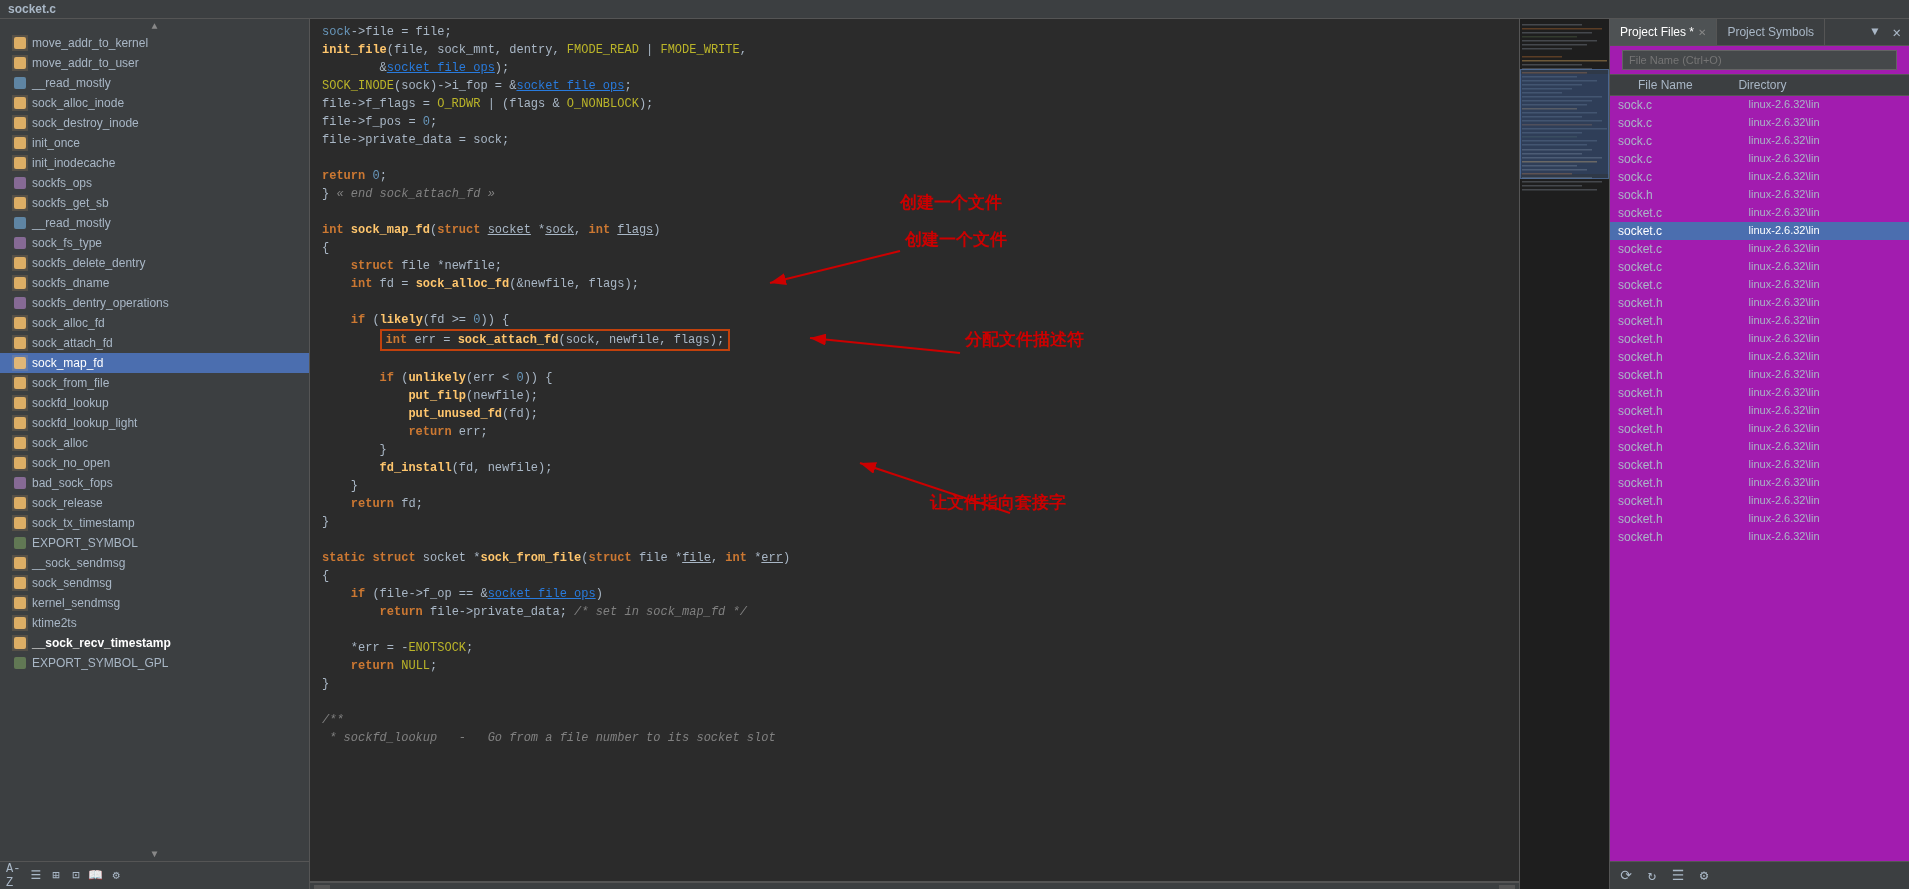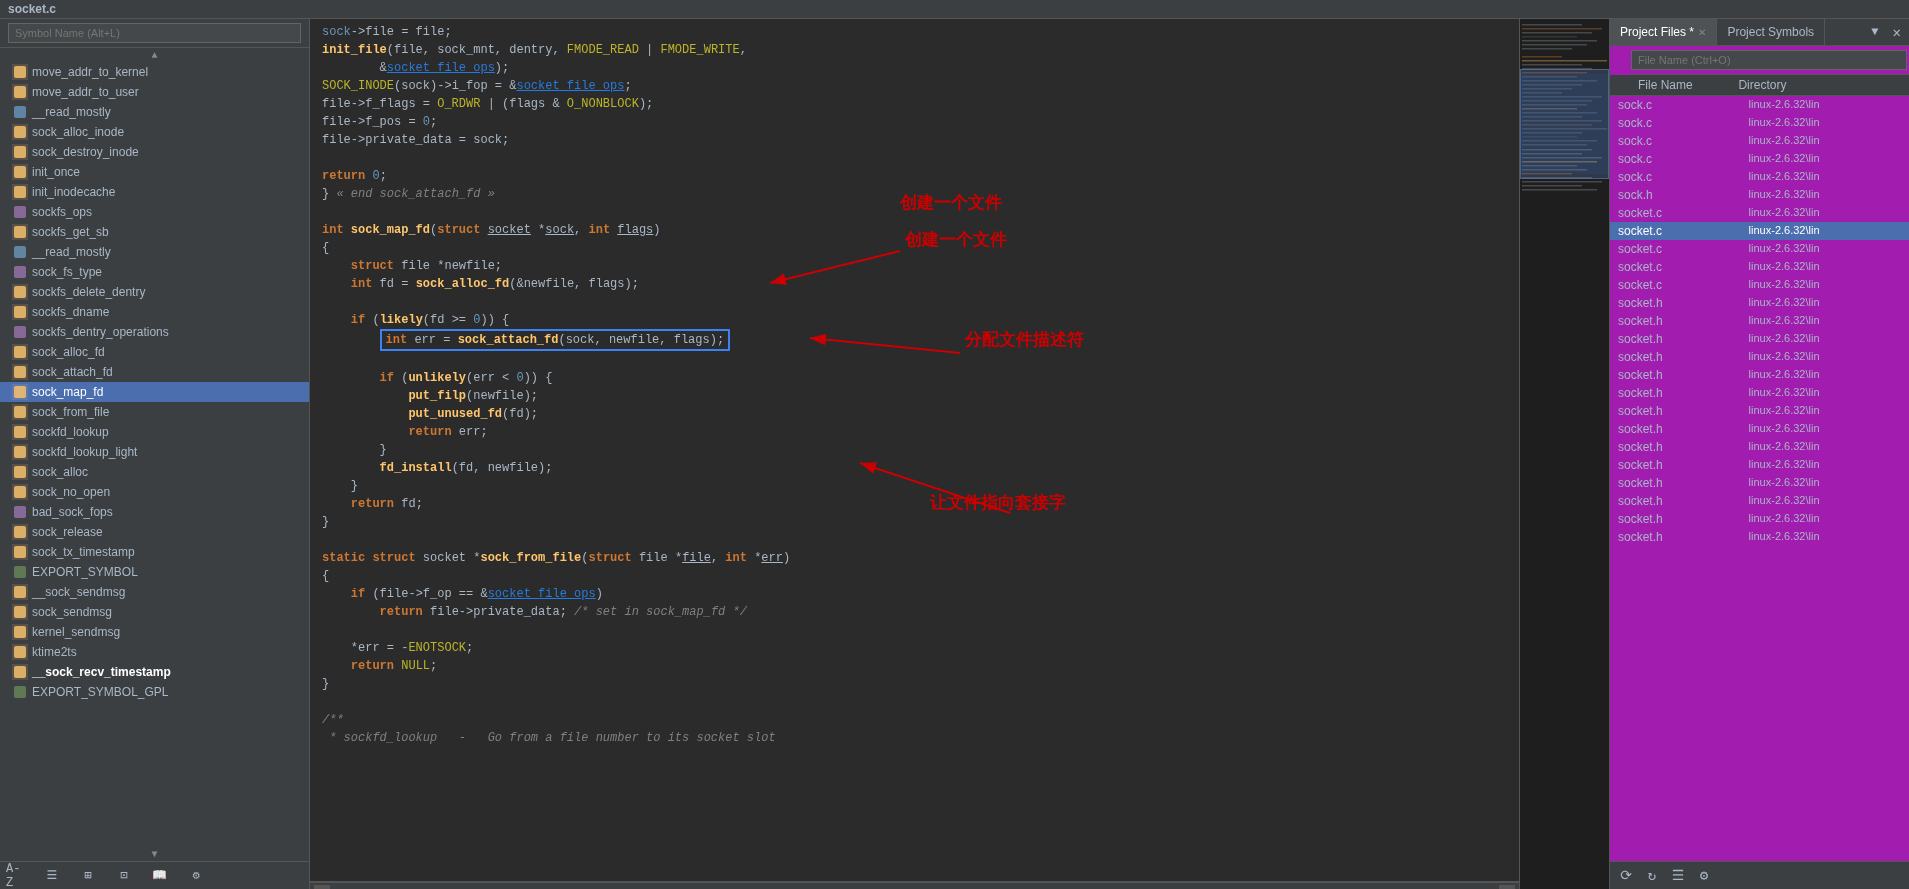--- a/index.html
+++ b/index.html
@@ -50,62 +50,59 @@
     #minimap { width: 90px; background: #2b2b2b; border-left: 1px solid #555; overflow: hidden; position: relative; }
 
     
     #right-panel { width: 300px; background: #a21caf; border-left: 1px solid #555; display: flex; flex-direction: column; overflow: hidden; }
     #right-panel-tabs { display: flex; align-items: center; background: #3c3f41; border-bottom: 1px solid #555; }
     .rp-tab { padding: 6px 10px; font-size: 12px; font-family: sans-serif; color: #a9b7c6; cursor: pointer; border-right: 1px solid #555; display: flex; align-items: center; gap: 4px; }
     .rp-tab.active { background: #4e5254; color: #ffffff; }
     .rp-tab-close { color: #888; font-size: 10px; cursor: pointer; }
     #rp-dropdown { margin-left: auto; padding: 4px 6px; cursor: pointer; color: #a9b7c6; }
     #rp-close { padding: 4px 8px; cursor: pointer; color: #a9b7c6; font-size: 14px; }
-    #right-search { padding: 4px 2px; border-bottom: 1px solid #555; margin-left: 19px; }
+    #right-search { padding: 4px 12px; border-bottom: 1px solid #555; }
     #right-search input { width: 100%; background: #45484a; border: 1px solid #646464; color: #a9b7c6; padding: 3px 6px; font-size: 11px; font-family: sans-serif; outline: none; }
     #file-list-header { display: flex; padding: 3px 8px; background: #3c3f41; border-bottom: 1px solid #555; font-family: sans-serif; font-size: 12px; color: #a9b7c6; }
     #file-list-header .col-name { flex: 1; margin-left: 20px; }
     #file-list-header .col-dir { flex: 1.5; }
     #file-list { flex: 1; overflow-y: auto; }
     #file-list::-webkit-scrollbar { width: 8px; }
     #file-list::-webkit-scrollbar-track { background: #3c3f41; }
     #file-list::-webkit-scrollbar-thumb { background: #666; }
     .file-row { display: flex; padding: 2px 8px; font-family: sans-serif; font-size: 12px; cursor: pointer; gap: 29px; }
     .file-row.selected { background: #4b6eaf; color: #fff; }
     .file-row .col-name { flex: 1; color: #a9b7c6; }
     .file-row.selected .col-name { color: #fff; }
     .file-row .col-dir { flex: 1.5; color: #a9b7c6; font-size: 11px; }
     .file-row.selected .col-dir { color: #fff; }
 
     #rp-bottom-bar { height: 28px; background: #3c3f41; border-top: 1px solid #555; display: flex; align-items: center; padding: 0 6px; gap: 6px; }
     .rp-bottom-icon { width: 20px; height: 20px; display: flex; align-items: center; justify-content: center; cursor: pointer; color: #a9b7c6; font-size: 14px; }
 
     
-    #sidebar-bottom { height: 28px; background: #3c3f41; border-top: 1px solid #555; display: flex; align-items: center; padding: 0 6px; gap: 16px; }
+    #sidebar-bottom { height: 28px; background: #3c3f41; border-top: 1px solid #555; display: flex; align-items: center; padding: 0 6px; gap: 0; }
     .sb-icon { width: 20px; height: 20px; display: flex; align-items: center; justify-content: center; cursor: pointer; color: #a9b7c6; font-size: 12px; }
 
     #code-wrapper { position: relative; }
 
     .sidebar-scroll-btn { width: 100%; height: 14px; display: flex; align-items: center; justify-content: center; color: #888; cursor: pointer; background: #3c3f41; font-size: 10px; }
 
     .scrollbar-area { height: 8px; background: #3c3f41; border-top: 1px solid #555; }
   </style>
 </head>
 <body>
 
 <div id="top-bar">
   <span id="top-bar-title">socket.c</span>
 </div>
 
 <div id="main">
 
   <div id="sidebar">
-    <div id="sidebar-header">
-      <input id="sidebar-search" type="text" placeholder="Symbol Name (Alt+L)" style="">
-    </div>
     <div class="sidebar-scroll-btn">▲</div>
     <div id="sidebar-list">
 
     <div class="sidebar-item">
           <span class="item-icon" style="background: rgba(255, 198, 109, 0.133);">
             <svg width="14" height="14">
               <rect x="1" y="1" width="12" height="12" rx="2" fill="#ffc66d" opacity="0.8"></rect>
             </svg>
           </span>
           <span class="item-label">move_addr_to_kernel</span>
@@ -383,21 +380,21 @@
 
 <span class="kw">return</span> <span class="num">0</span>;
 } <span class="comment">« end sock_attach_fd »</span>
 
 <span class="kw">int</span> <strong><span class="fn">sock_map_fd</span></strong>(<span class="kw">struct</span> <span class="underline">socket</span> *<span class="underline">sock</span>, <span class="kw">int</span> <span class="underline">flags</span>)
 {
     <span class="kw">struct</span> file *newfile;
     <span class="kw">int</span> fd = <span class="fn">sock_alloc_fd</span>(&amp;newfile, flags);
 
     <span class="kw">if</span> (<span class="fn">likely</span>(fd &gt;= <span class="num">0</span>)) {
-        <span style="display:inline-block; border: 2px solid #3b82f6; padding: 0 4px;"><span class="kw">int</span> err = <span class="fn">sock_attach_fd</span>(sock, newfile, flags);</span>
+        <span style="display:inline-block; border: 2px solid #c2410c; padding: 0 4px;"><span class="kw">int</span> err = <span class="fn">sock_attach_fd</span>(sock, newfile, flags);</span>
 
         <span class="kw">if</span> (<span class="fn">unlikely</span>(err &lt; <span class="num">0</span>)) {
             <span class="fn">put_filp</span>(newfile);
             <span class="fn">put_unused_fd</span>(fd);
             <span class="kw">return</span> err;
         }
         <span class="fn">fd_install</span>(fd, newfile);
     }
     <span class="kw">return</span> fd;
 }

